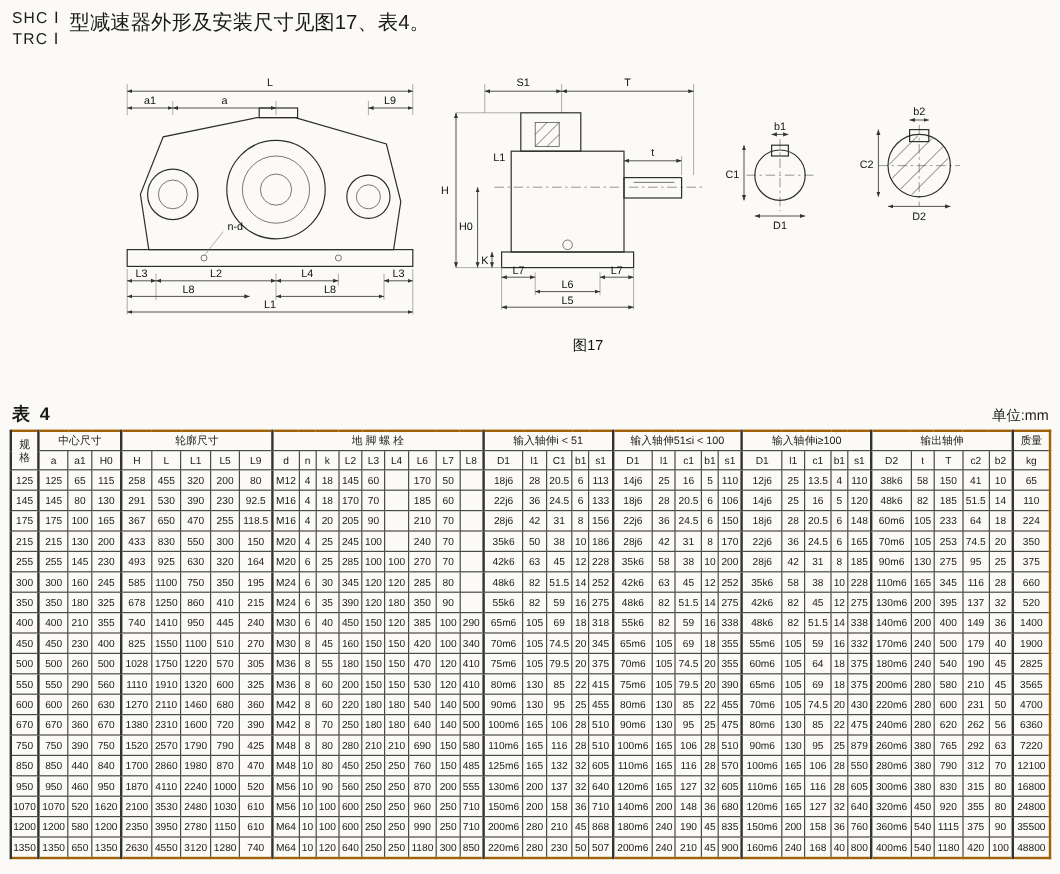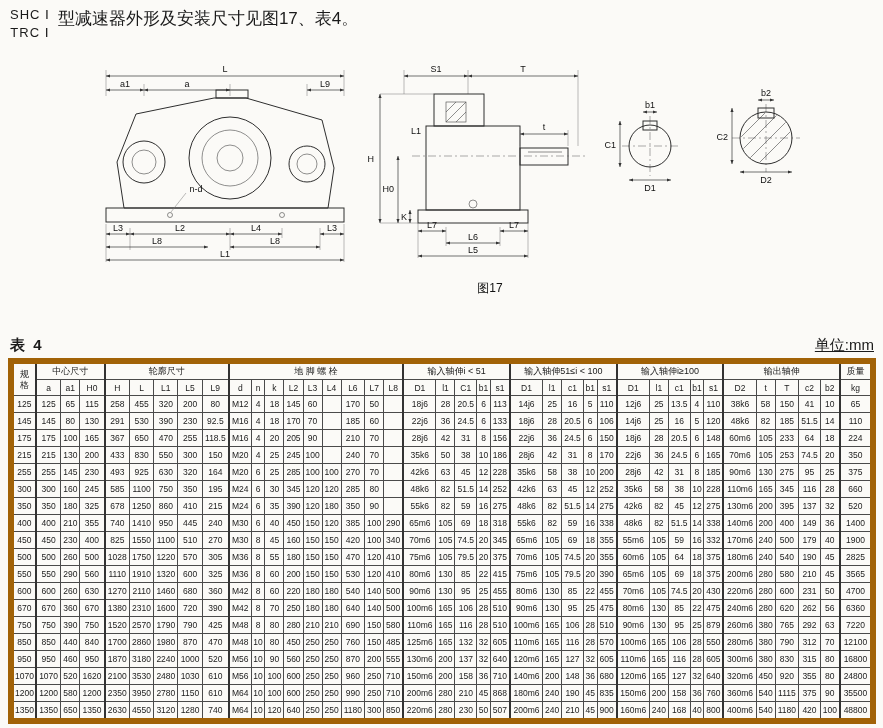--- a/index.html
+++ b/index.html
@@ -15,22 +15,22 @@
   svg text{font-size:9px;fill:#111;}
   svg text.cap{font-size:12px;}
   .outline{fill:none;stroke:#2e2e2e;stroke-width:1;}
   .thin{fill:none;stroke:#444;stroke-width:.6;}
   .dim{stroke:#333;stroke-width:.7;}
   .ext{stroke:#777;stroke-width:.5;}
   .cl{stroke:#555;stroke-width:.5;stroke-dasharray:8 3 2 3;}
   .tbl-section{position:absolute;top:336px;left:8px;width:868px;}
   .tbl-titlebar{display:flex;justify-content:space-between;align-items:flex-end;padding:0 2px 3px 2px;}
   .tbl-title{font-size:15px;font-weight:bold;letter-spacing:2px;}
-  .tbl-unit{font-size:15px;text-decoration:underline;}
-  table.spec{border-collapse:collapse;width:100%;font-size:8.5px;border:6px solid #a16207;table-layout:auto;}
+  .tbl-unit{font-size:12px;}
+  table.spec{border-collapse:collapse;width:100%;font-size:8.5px;border:2px solid #a16207;table-layout:auto;}
   .spec th,.spec td{border:1px solid #4a4a4a;text-align:center;padding:0 1px;height:16px;white-space:nowrap;font-weight:normal;}
   .spec thead th{font-size:9px;height:15px;}
   .spec thead th.sub{font-size:8.5px;}
   .spec .spec-head{width:15px;white-space:normal;line-height:1.15;padding:0 2px;}
   .spec .gl{border-left-width:2px;border-left-color:#333;}
 </style>
 </head>
 <body>
 
 <div class="topnote">
@@ -865,21 +865,21 @@
           <td>312</td>
           <td>70</td>
           <td class="gl">12100</td>
         </tr>
         <tr>
           <td class="gl">950</td>
           <td class="gl">950</td>
           <td>460</td>
           <td>950</td>
           <td class="gl">1870</td>
-          <td>3180</td>
+          <td>4110</td>
           <td>2240</td>
           <td>1000</td>
           <td>520</td>
           <td class="gl">M56</td>
           <td>10</td>
           <td>90</td>
           <td>560</td>
           <td>250</td>
           <td>250</td>
           <td>870</td>

